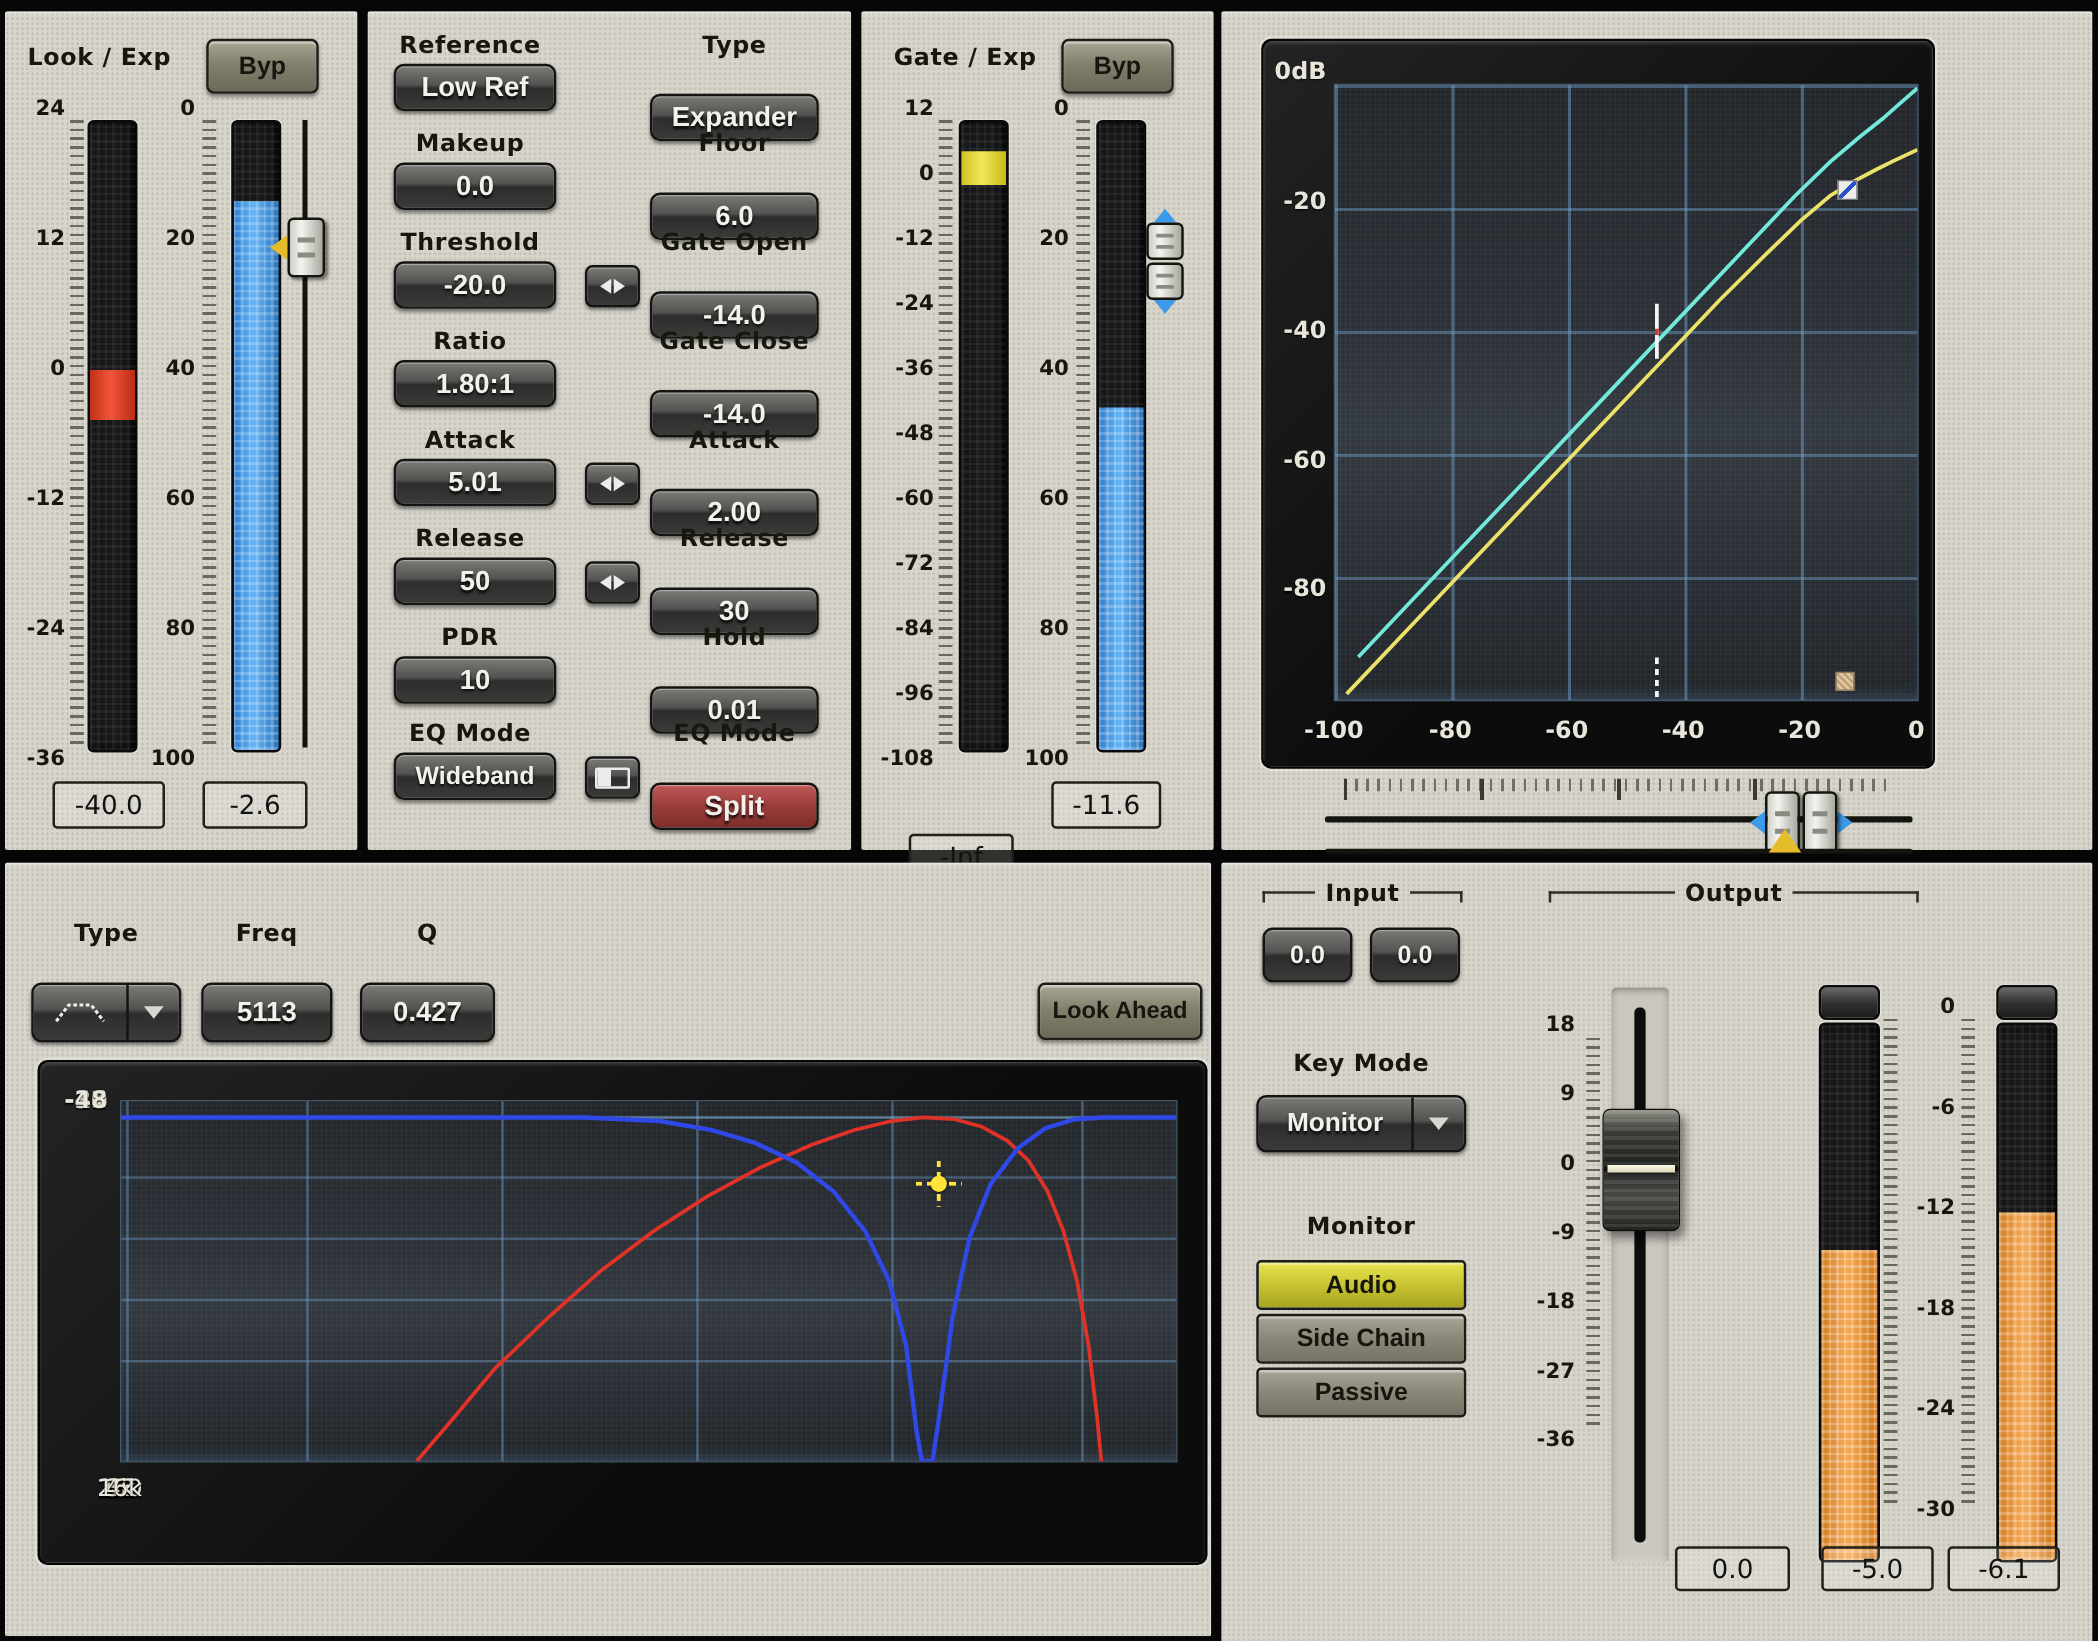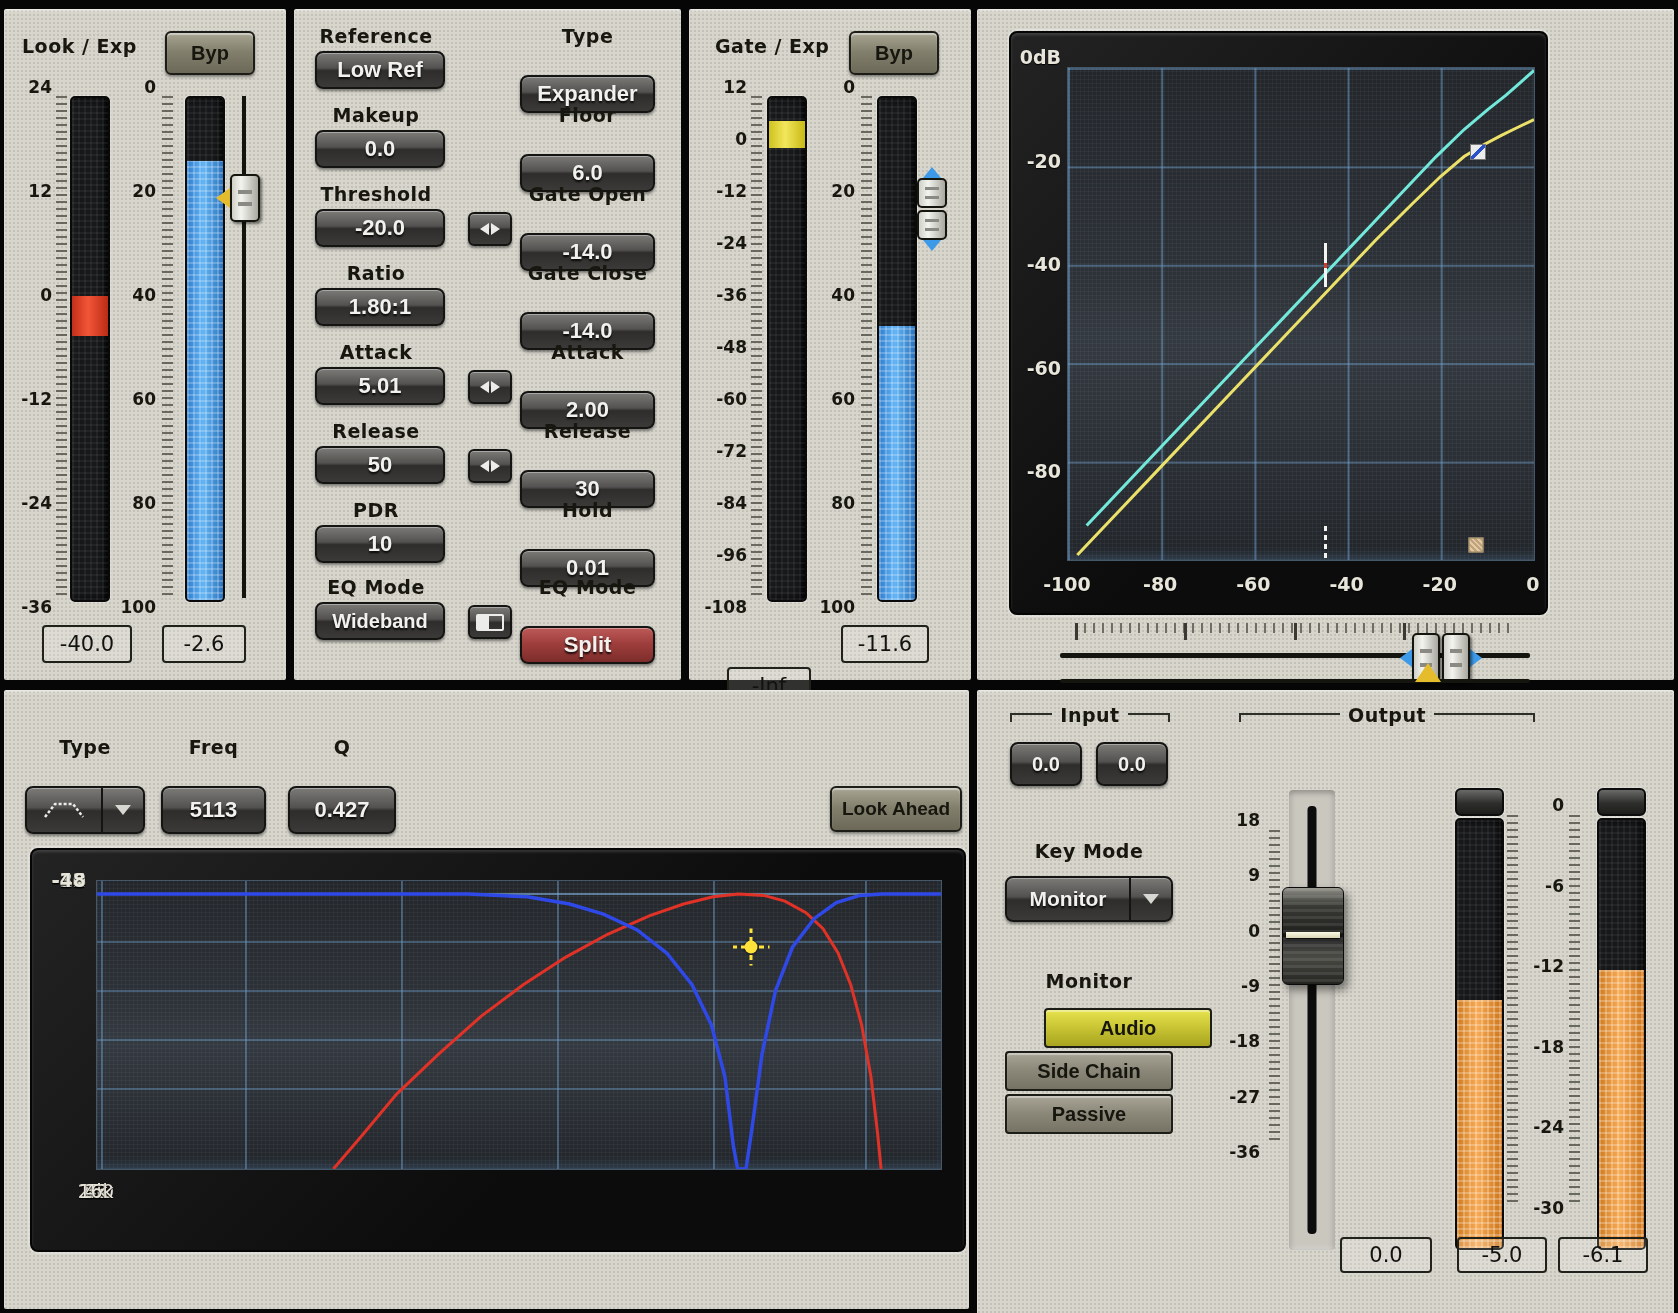--- a/index.html
+++ b/index.html
@@ -153,21 +153,21 @@
   .dd .main{flex:1;display:flex;align-items:center;justify-content:center;}
   .dd .sep{width:2px;background:#141412;}
   .dd .arr{width:40px;display:flex;align-items:center;justify-content:center;}
   .tri-dn{width:0;height:0;border:8px solid transparent;border-top:10px solid #d8d8d2;border-bottom:none;}
 
   
   .monbtn{display:flex;align-items:center;justify-content:center;border:2px solid #1d1d18;border-radius:4px;
     font-weight:700;font-size:20px;color:#16160f;
     background:linear-gradient(180deg,#a8a597 0%,#8b887a 48%,#767365 100%);
     box-shadow:inset 0 2px 1px rgba(255,255,255,.4);}
-  .monbtn.on{background:linear-gradient(180deg,#e6e34e 0%,#c9c534 48%,#a8a420 100%);margin-left:39px;}
+  .monbtn.on{background:linear-gradient(180deg,#e6e34e 0%,#c9c534 48%,#a8a420 100%);}
 
   
   .ftrack{position:absolute;background:#c9c7be;border-radius:4px;
     box-shadow:inset 0 2px 6px rgba(0,0,0,.35), inset 0 -2px 4px rgba(255,255,255,.5);}
   .fslot{position:absolute;left:50%;transform:translateX(-50%);width:9px;background:#0c0c0c;border-radius:4px;}
   .fknob{position:absolute;border-radius:6px;border:1px solid #0a0a0a;
     background-image:repeating-linear-gradient(to bottom,rgba(255,255,255,.09) 0 3px,transparent 3px 7px),
       linear-gradient(180deg,#909088 0%,#3a3a36 18%,#232320 44%,#111 50%,#333 56%,#4a4a44 72%,#232320 100%);
     box-shadow:4px 5px 8px rgba(0,0,0,.45);}
   .fknob::after{content:"";position:absolute;left:3px;right:3px;top:46%;height:6px;

